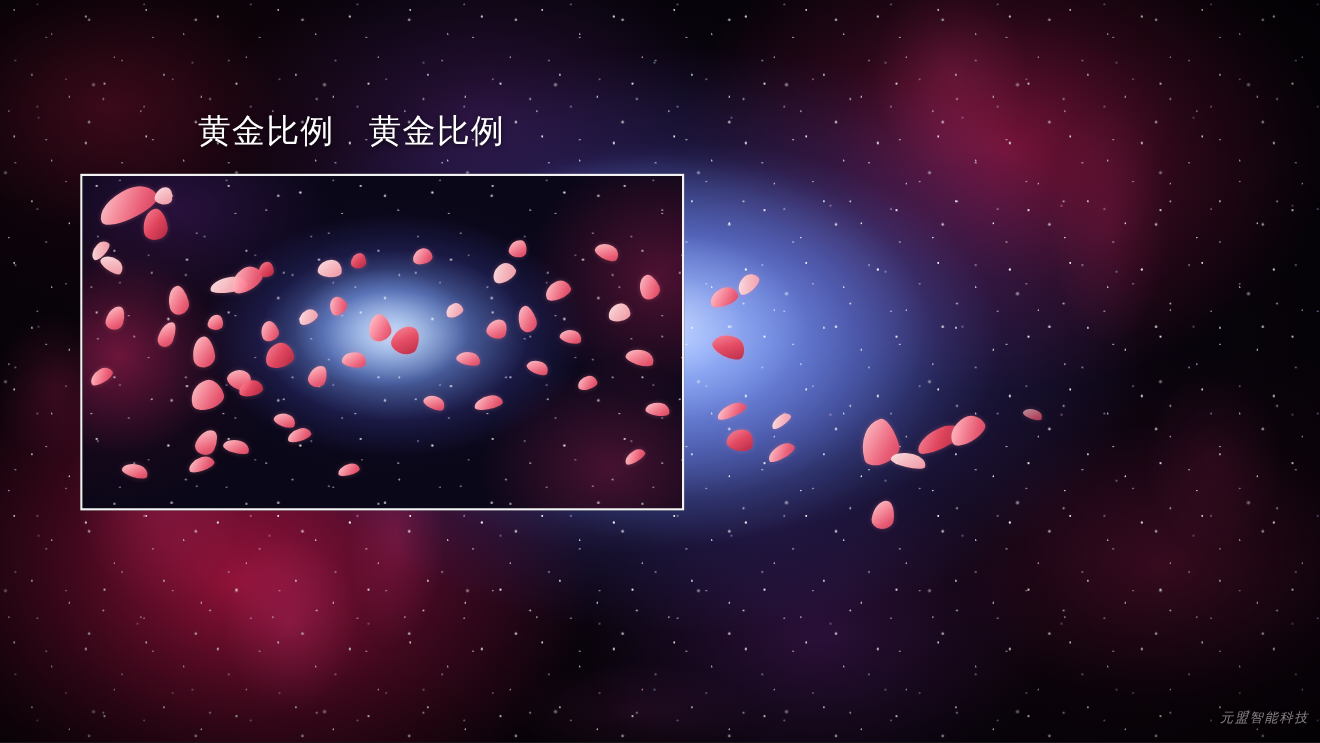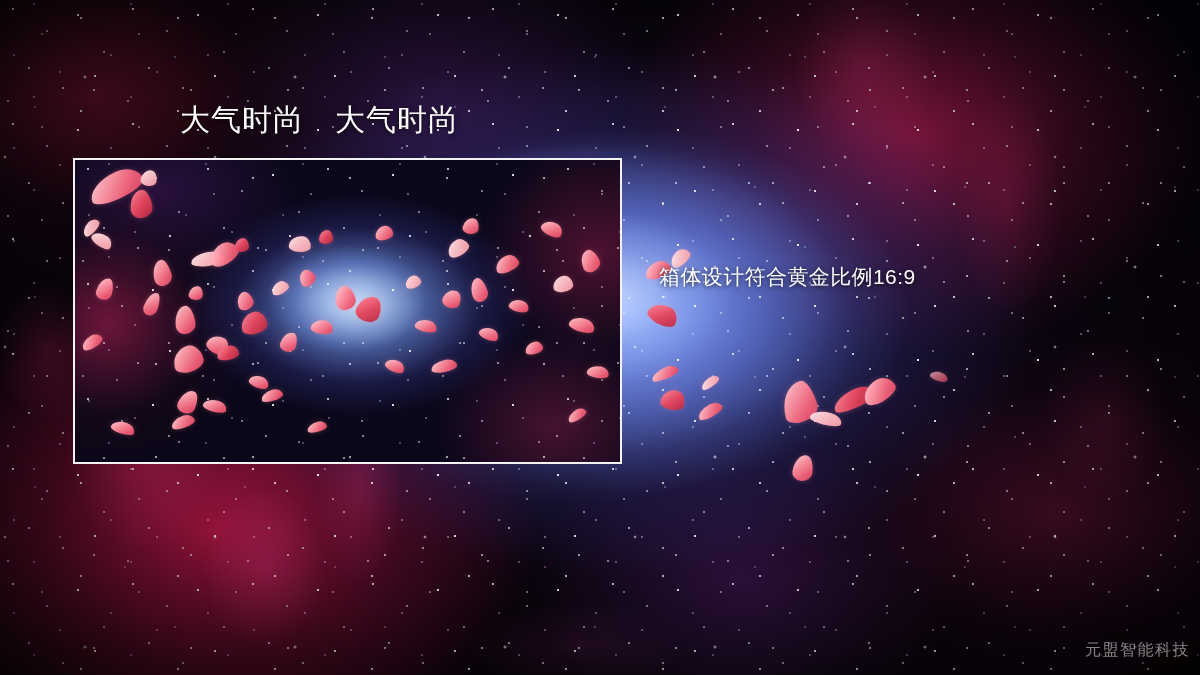--- a/index.html
+++ b/index.html
@@ -164,24 +164,25 @@
     letter-spacing: 0.4px;
     text-shadow: 0 1px 5px rgba(0,0,0,0.80);
     white-space: nowrap;
   }
   #body-text .line { display: block; }
 
   #watermark {
     position: absolute;
     right: 10px;
     bottom: 14px;
-    font-size: 16px;
+    font-size: 12px;
     color: rgba(214,206,212,0.62);
     letter-spacing: 1.5px;
     text-shadow: 0 1px 3px rgba(0,0,0,0.6);
+    font-style: italic;
   }
 </style>
 </head>
 <body>
 
 <div id="slide">
 
   <div class="bg-layer neb-base"></div>
   <div class="bg-layer neb-filaments"></div>
   <div class="bg-layer neb-core-glow"></div>
@@ -199,21 +200,21 @@
     <div class="petal" style="left:697px; top:405px; width:26px; height:12px; transform:rotate(-28deg);"></div>
     <div class="petal" style="left:782px; top:382px; width:34px; height:40px; transform:rotate(-16deg); border-radius:70% 30% 60% 40% / 80% 70% 30% 20%;"></div>
     <div class="petal pale" style="left:810px; top:412px; width:32px; height:13px; transform:rotate(14deg);"></div>
     <div class="petal deep" style="left:832px; top:390px; width:44px; height:18px; transform:rotate(-24deg);"></div>
     <div class="petal" style="left:862px; top:380px; width:34px; height:22px; transform:rotate(-30deg);"></div>
     <div class="petal" style="left:793px; top:455px; width:20px; height:26px; transform:rotate(8deg);"></div>
     <div class="petal pale" style="left:669px; top:251px; width:22px; height:14px; transform:rotate(-40deg);"></div>
     <div class="petal" style="left:930px; top:372px; width:18px; height:9px;  transform:rotate(20deg); opacity:.7;"></div>
   </div>
 
-  <div id="title">大气时尚　大气时尚</div>
+  <div id="title">黄金比例　黄金比例</div>
 
   <div id="framed-image">
     <div class="inner-neb"></div>
     <div class="bg-layer stars-a" style="opacity:.85;"></div>
     <div class="bg-layer stars-b" style="opacity:.6;"></div>
 
     <div class="bg-layer">
       <div class="petal" style="left:13px;  top:13px;  width:56px; height:26px; transform:rotate(-24deg);"></div>
       <div class="petal deep" style="left:55px;  top:30px;  width:22px; height:28px; transform:rotate(-8deg);"></div>
       <div class="petal pale" style="left:6px;   top:62px;  width:20px; height:11px; transform:rotate(-46deg);"></div>
@@ -264,18 +265,17 @@
       <div class="petal" style="left:494px; top:158px; width:26px; height:14px; transform:rotate(18deg);"></div>
       <div class="petal" style="left:506px; top:90px;  width:18px; height:22px; transform:rotate(-24deg);"></div>
       <div class="petal" style="left:512px; top:206px; width:22px; height:12px; transform:rotate(10deg);"></div>
       <div class="petal" style="left:492px; top:250px; width:20px; height:10px; transform:rotate(-30deg);"></div>
       <div class="petal" style="left:36px;  top:262px; width:24px; height:12px; transform:rotate(18deg);"></div>
       <div class="petal" style="left:232px; top:262px; width:20px; height:10px; transform:rotate(-14deg);"></div>
     </div>
   </div>
 
   <div id="body-text">
-    <span class="line">箱体设计符合黄金比例16:9</span>
   </div>
 
   <div id="watermark">元盟智能科技</div>
 
 </div>
 
 </body></html>

